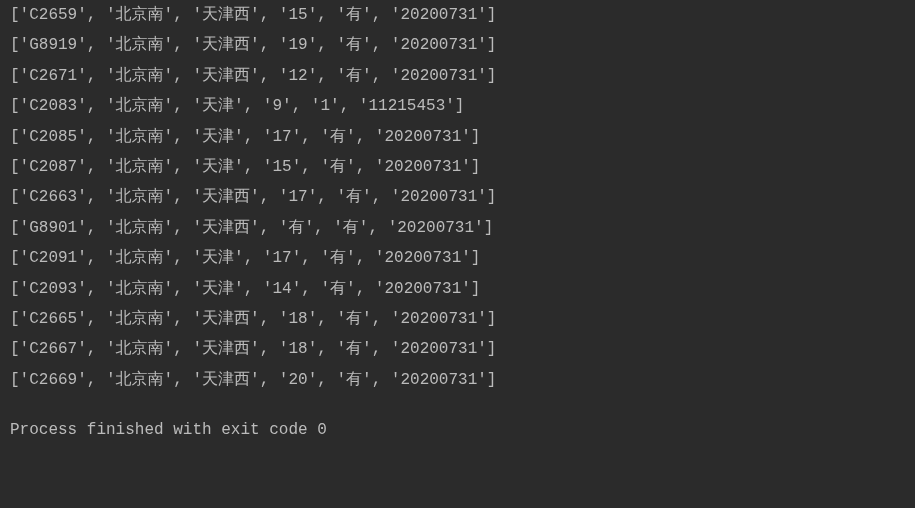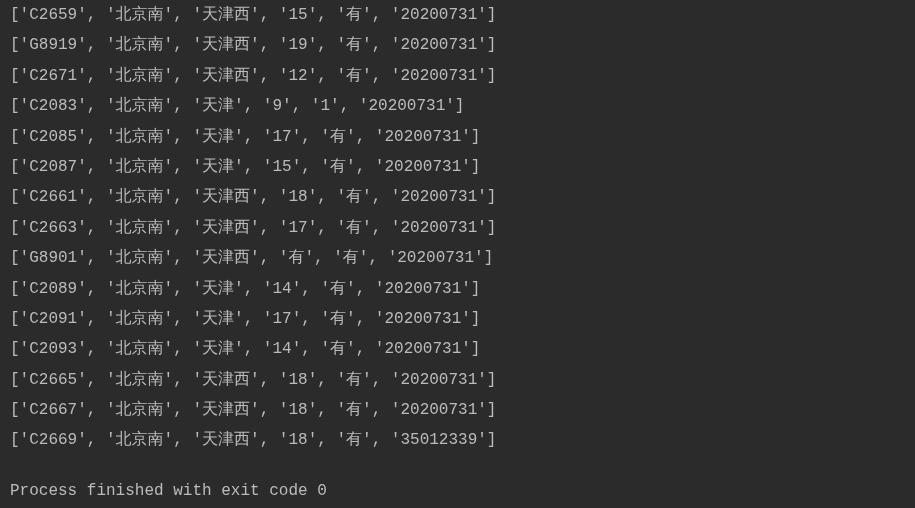--- a/index.html
+++ b/index.html
@@ -28,26 +28,24 @@
       font-family: Liberation Mono, monospace;
     }
   </style>
 </head>
 <body>
 
 <div id="console-output">
     <div class="output-line">['C2659', '北京南', '天津西', '15', '有', '20200731']</div>
     <div class="output-line">['G8919', '北京南', '天津西', '19', '有', '20200731']</div>
     <div class="output-line">['C2671', '北京南', '天津西', '12', '有', '20200731']</div>
-    <div class="output-line">['C2083', '北京南', '天津', '9', '1', '20200731']</div>
+    <div class="output-line">['C2083', '北京南', '天津', '9', '1', '11215453']</div>
     <div class="output-line">['C2085', '北京南', '天津', '17', '有', '20200731']</div>
     <div class="output-line">['C2087', '北京南', '天津', '15', '有', '20200731']</div>
-    <div class="output-line">['C2661', '北京南', '天津西', '18', '有', '20200731']</div>
     <div class="output-line">['C2663', '北京南', '天津西', '17', '有', '20200731']</div>
     <div class="output-line">['G8901', '北京南', '天津西', '有', '有', '20200731']</div>
-    <div class="output-line">['C2089', '北京南', '天津', '14', '有', '20200731']</div>
     <div class="output-line">['C2091', '北京南', '天津', '17', '有', '20200731']</div>
     <div class="output-line">['C2093', '北京南', '天津', '14', '有', '20200731']</div>
     <div class="output-line">['C2665', '北京南', '天津西', '18', '有', '20200731']</div>
     <div class="output-line">['C2667', '北京南', '天津西', '18', '有', '20200731']</div>
-    <div class="output-line">['C2669', '北京南', '天津西', '18', '有', '35012339']</div>
+    <div class="output-line">['C2669', '北京南', '天津西', '20', '有', '20200731']</div>
   </div>
 <div class="status-line">Process finished with exit code 0</div>
 
 </body></html>

